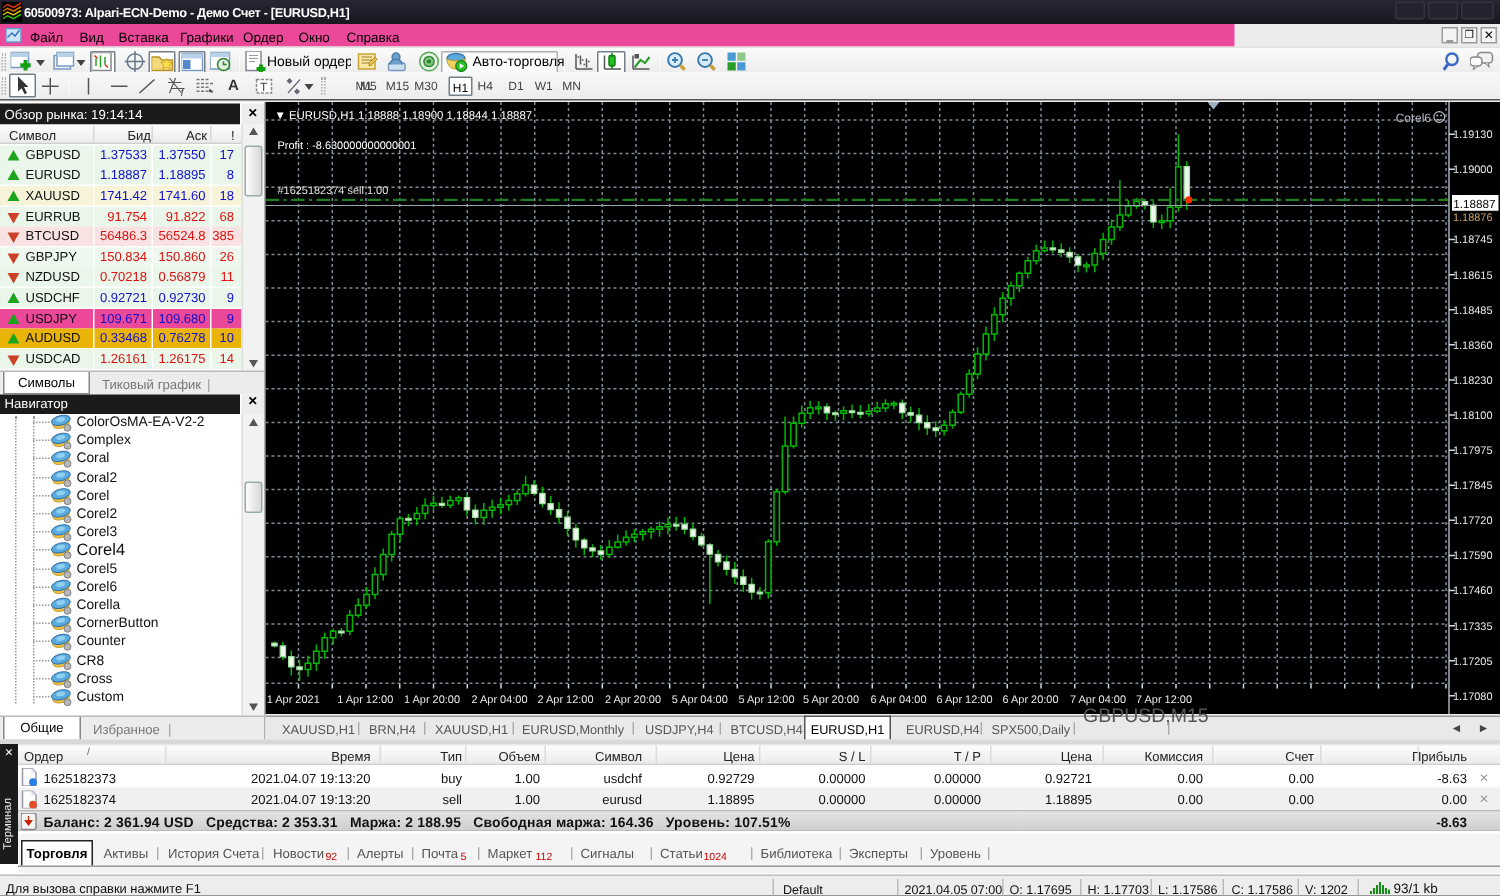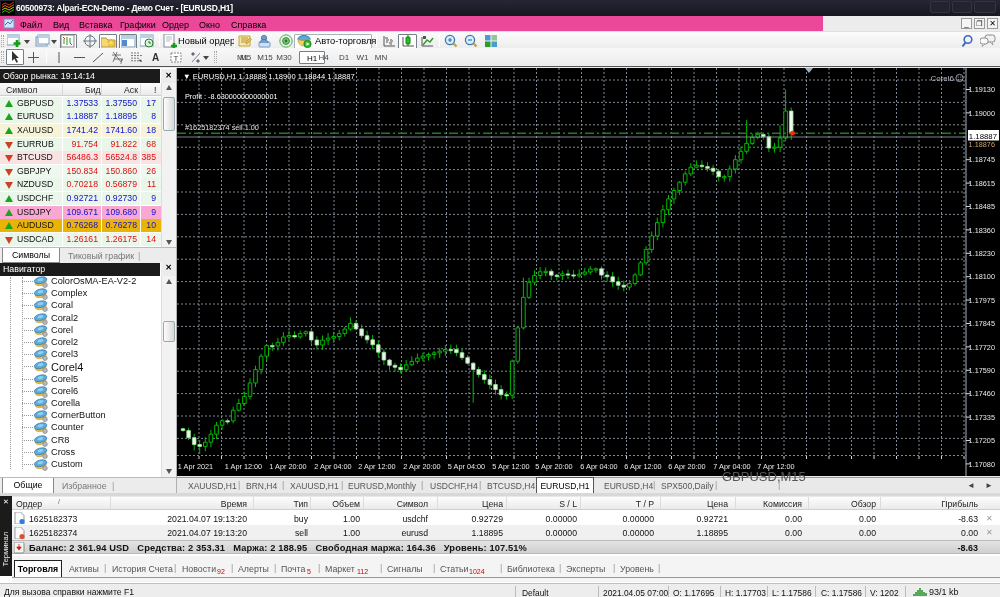--- a/index.html
+++ b/index.html
@@ -199,21 +199,21 @@
       <path d="M4 1l2 2-2 2-2-2z" fill="#667"></path>
       <path d="M9 8l2 2-2 2-2-2z" fill="#667"></path>
       <path d="M3 11L11 2" stroke="#667" stroke-width=".8"></path>
     </svg>
     <div class="ab" style="left:203px;top:8px;border-left:3px solid transparent;border-right:3px solid transparent;border-top:4px solid #444"></div>
     <div class="ab" style="left:214px;top:3px;width:3px;height:12px;border-left:1px dotted #aaa;border-right:1px dotted #aaa"></div>
     <div class="tfb" style="left:237px;width:11px">M1</div>
     <div class="tfb" style="left:240px;width:11px">M5</div>
     <div class="tfb" style="left:257px;width:16px">M15</div>
     <div class="tfb" style="left:276px;width:16px">M30</div>
-    <div class="tfb pressed" style="left:299px;width:26px;color:#000;background:#fff">H1</div>
+    <div class="tfb pressed" style="left:299px;width:16px;color:#000;background:#fff">H1</div>
     <div class="tfb" style="left:317px;width:13px">H4</div>
     <div class="tfb" style="left:338px;width:12px">D1</div>
     <div class="tfb" style="left:356px;width:13px">W1</div>
     <div class="tfb" style="left:374px;width:14px">MN</div>
 </div>
 <div class="ab" style="left:0;top:68px;width:177px;height:195px;background:#fff;border-right:1px solid #b0b0b0">
     <div class="ab" style="left:0;top:1px;width:160px;height:14px;background:#1b1b1b;color:#fff;padding:2px 0 0 3px;font-size:8.8px">Обзор рынка: 19:14:14</div>
     <div class="ab" style="left:161px;top:1px;width:15px;height:14px;background:#ececec;color:#000;text-align:center;font-size:8px;padding-top:2px;font-weight:bold">✕</div>
     <div class="ab" style="left:0;top:15px;width:161px;height:13px;background:linear-gradient(#fdfdfd,#ebebeb);border-bottom:1px solid #cfcfcf">
 <span class="thdr" style="left:6px;top:2px">Символ</span>
@@ -297,34 +297,34 @@
     <div class="mwrow" style="top:124.1px;background:#e9f6e9">
       <span class="tri-up" style="left:5px;top:3px"></span>
 <span class="mwc" style="left:17px;color:#111">USDCHF</span>
 <span class="mwc" style="right:63px;color:#1111cc">0.92721</span>
 <span class="mwc" style="right:24px;color:#1111cc">0.92730</span>
 <span class="mwc" style="right:5px;color:#1111cc">9</span>
 <i class="ab" style="left:62px;top:0;width:1px;height:14px;background:#fff"></i>
       <i class="ab" style="left:101px;top:0;width:1px;height:14px;background:#fff"></i>
       <i class="ab" style="left:140px;top:0;width:1px;height:14px;background:#fff"></i>
     </div>
-    <div class="mwrow" style="top:137.7px;background:#f9a8d4">
+    <div class="mwrow" style="top:137.7px;background:#ec4899">
       <span class="tri-up" style="left:5px;top:3px"></span>
 <span class="mwc" style="left:17px;color:#111">USDJPY</span>
 <span class="mwc" style="right:63px;color:#1111cc">109.671</span>
 <span class="mwc" style="right:24px;color:#1111cc">109.680</span>
 <span class="mwc" style="right:5px;color:#1111cc">9</span>
 <i class="ab" style="left:62px;top:0;width:1px;height:14px;background:#fff"></i>
       <i class="ab" style="left:101px;top:0;width:1px;height:14px;background:#fff"></i>
       <i class="ab" style="left:140px;top:0;width:1px;height:14px;background:#fff"></i>
     </div>
     <div class="mwrow" style="top:151.4px;background:#eab308">
       <span class="tri-up" style="left:5px;top:3px"></span>
 <span class="mwc" style="left:17px;color:#111">AUDUSD</span>
-<span class="mwc" style="right:63px;color:#1111cc">0.76268</span>
+<span class="mwc" style="right:63px;color:#1111cc">0.33468</span>
 <span class="mwc" style="right:24px;color:#1111cc">0.76278</span>
 <span class="mwc" style="right:5px;color:#1111cc">10</span>
 <i class="ab" style="left:62px;top:0;width:1px;height:14px;background:#fff"></i>
       <i class="ab" style="left:101px;top:0;width:1px;height:14px;background:#fff"></i>
       <i class="ab" style="left:140px;top:0;width:1px;height:14px;background:#fff"></i>
     </div>
     <div class="mwrow" style="top:165.0px;background:#e9f6e9">
       <span class="tri-dn" style="left:5px;top:4px"></span>
 <span class="mwc" style="left:17px;color:#111">USDCAD</span>
 <span class="mwc" style="right:63px;color:#dd1111">1.26161</span>
@@ -583,21 +583,21 @@
 <rect x="791" y="62" width="31" height="10.5" fill="#fff"></rect>
 <text x="820" y="70.5" text-anchor="end" fill="#000">1.18887</text>
 <text x="818" y="79" text-anchor="end" fill="#c8a06a" font-size="7.3px">1.18876</text>
 </g>
 </svg>
 <div class="ab" style="left:177px;top:477px;width:823px;height:17px;background:#e9e9e9;border-top:1px solid #999"></div>
 <span class="ab" style="left:188px;top:481px;font-size:8.5px;color:#555">XAUUSD,H1</span>
 <span class="ab" style="left:246px;top:481px;font-size:8.5px;color:#555">BRN,H4</span>
 <span class="ab" style="left:290px;top:481px;font-size:8.5px;color:#555">XAUUSD,H1</span>
 <span class="ab" style="left:348px;top:481px;font-size:8.5px;color:#555">EURUSD,Monthly</span>
-<span class="ab" style="left:430px;top:481px;font-size:8.5px;color:#555">USDCHF,H4</span>
+<span class="ab" style="left:430px;top:481px;font-size:8.5px;color:#555">USDJPY,H4</span>
 <span class="ab" style="left:487px;top:481px;font-size:8.5px;color:#555">BTCUSD,H4</span>
 <span class="ab" style="left:604px;top:481px;font-size:8.5px;color:#555">EURUSD,H4</span>
 <span class="ab" style="left:661px;top:481px;font-size:8.5px;color:#555">SPX500,Daily</span>
 <span class="ab" style="left:722px;top:469px;font-size:13px;color:#555">GBPUSD,M15</span>
 <span class="ab" style="left:238px;top:480px;font-size:9px;color:#999">|</span>
 <span class="ab" style="left:282px;top:480px;font-size:9px;color:#999">|</span>
 <span class="ab" style="left:341px;top:480px;font-size:9px;color:#999">|</span>
 <span class="ab" style="left:421px;top:480px;font-size:9px;color:#999">|</span>
 <span class="ab" style="left:479px;top:480px;font-size:9px;color:#999">|</span>
 <span class="ab" style="left:653px;top:480px;font-size:9px;color:#999">|</span>
@@ -616,21 +616,21 @@
 <span class="thdr" style="left:16px;top:499px">Ордер</span>
 <span class="thdr" style="right:753px;top:499px">Время</span>
 <span class="thdr" style="right:692px;top:499px">Тип</span>
 <span class="thdr" style="right:640px;top:499px">Объем</span>
 <span class="thdr" style="right:572px;top:499px">Символ</span>
 <span class="thdr" style="right:497px;top:499px">Цена</span>
 <span class="thdr" style="right:423px;top:499px">S / L</span>
 <span class="thdr" style="right:346px;top:499px">T / P</span>
 <span class="thdr" style="right:272px;top:499px">Цена</span>
 <span class="thdr" style="right:198px;top:499px">Комиссия</span>
-<span class="thdr" style="right:124px;top:499px">Обзор</span>
+<span class="thdr" style="right:124px;top:499px">Счет</span>
 <span class="thdr" style="right:22px;top:499px">Прибыль</span>
 <span class="thdr" style="left:58px;top:498px;color:#666;font-size:7px">/</span>
 <i class="ab" style="left:110px;top:497px;width:1px;height:12px;background:#dcdcdc"></i>
 <i class="ab" style="left:253px;top:497px;width:1px;height:12px;background:#dcdcdc"></i>
 <i class="ab" style="left:310px;top:497px;width:1px;height:12px;background:#dcdcdc"></i>
 <i class="ab" style="left:363px;top:497px;width:1px;height:12px;background:#dcdcdc"></i>
 <i class="ab" style="left:437px;top:497px;width:1px;height:12px;background:#dcdcdc"></i>
 <i class="ab" style="left:506px;top:497px;width:1px;height:12px;background:#dcdcdc"></i>
 <i class="ab" style="left:580px;top:497px;width:1px;height:12px;background:#dcdcdc"></i>
 <i class="ab" style="left:660px;top:497px;width:1px;height:12px;background:#dcdcdc"></i>

